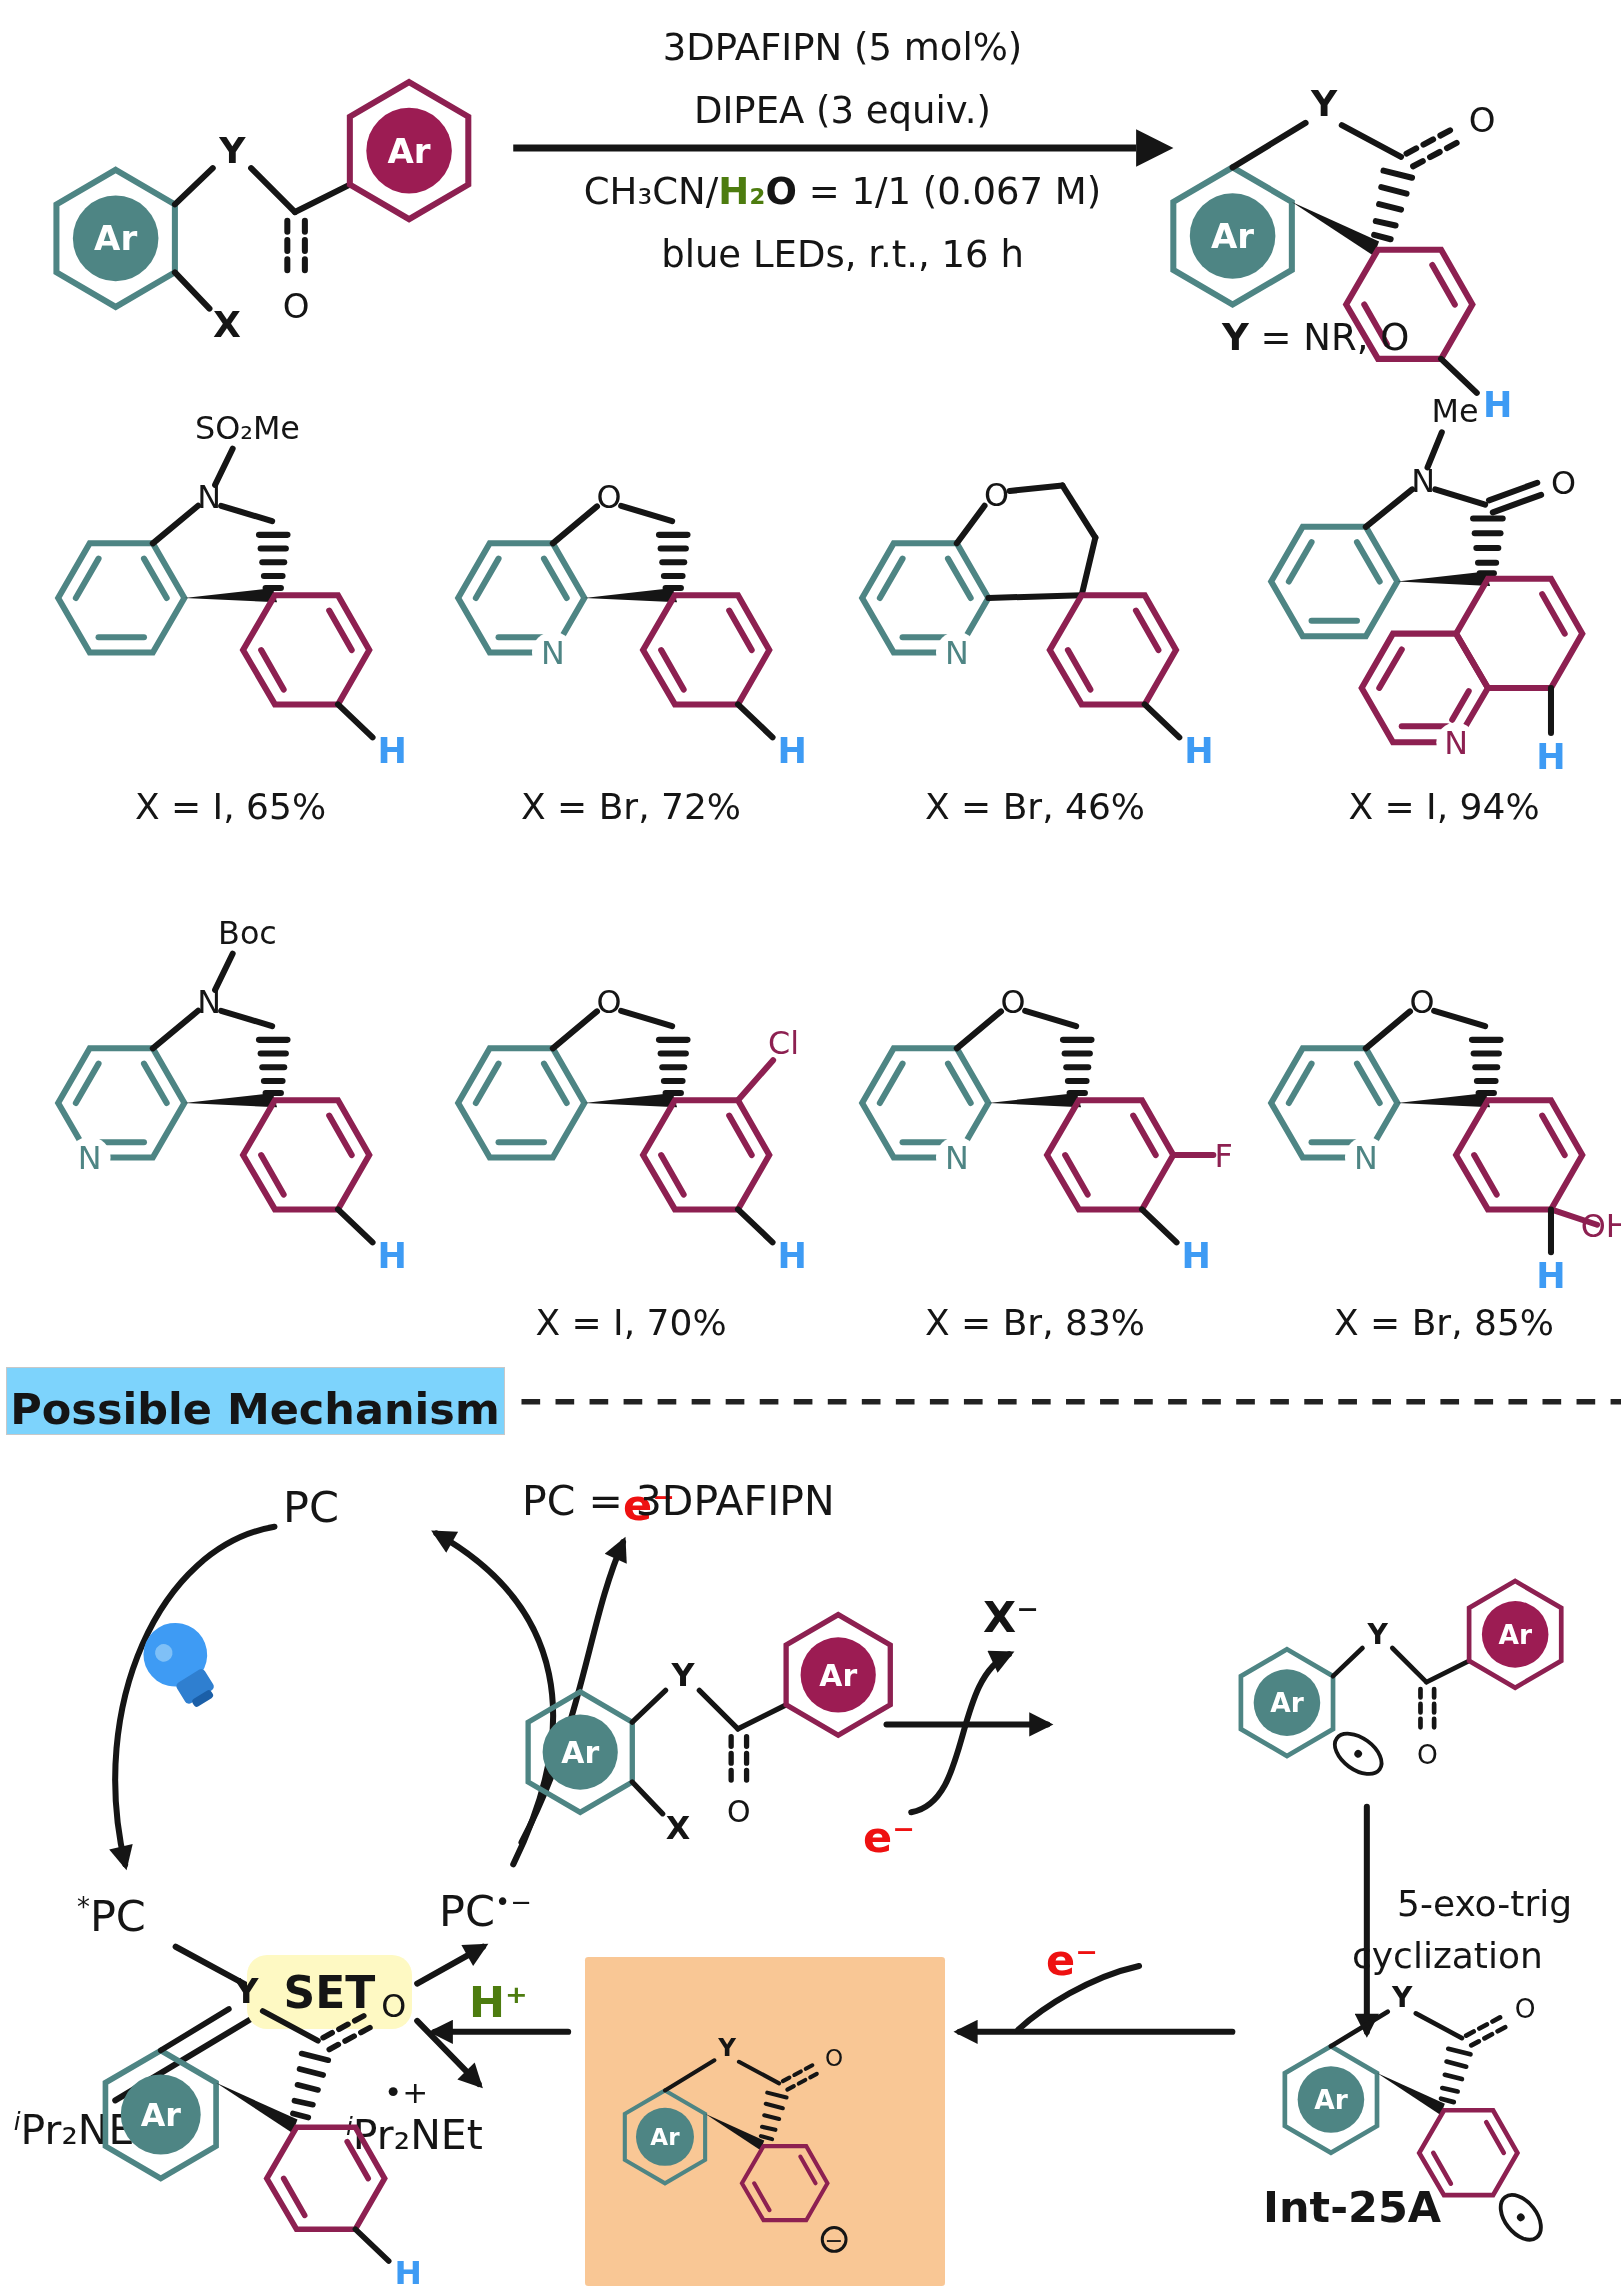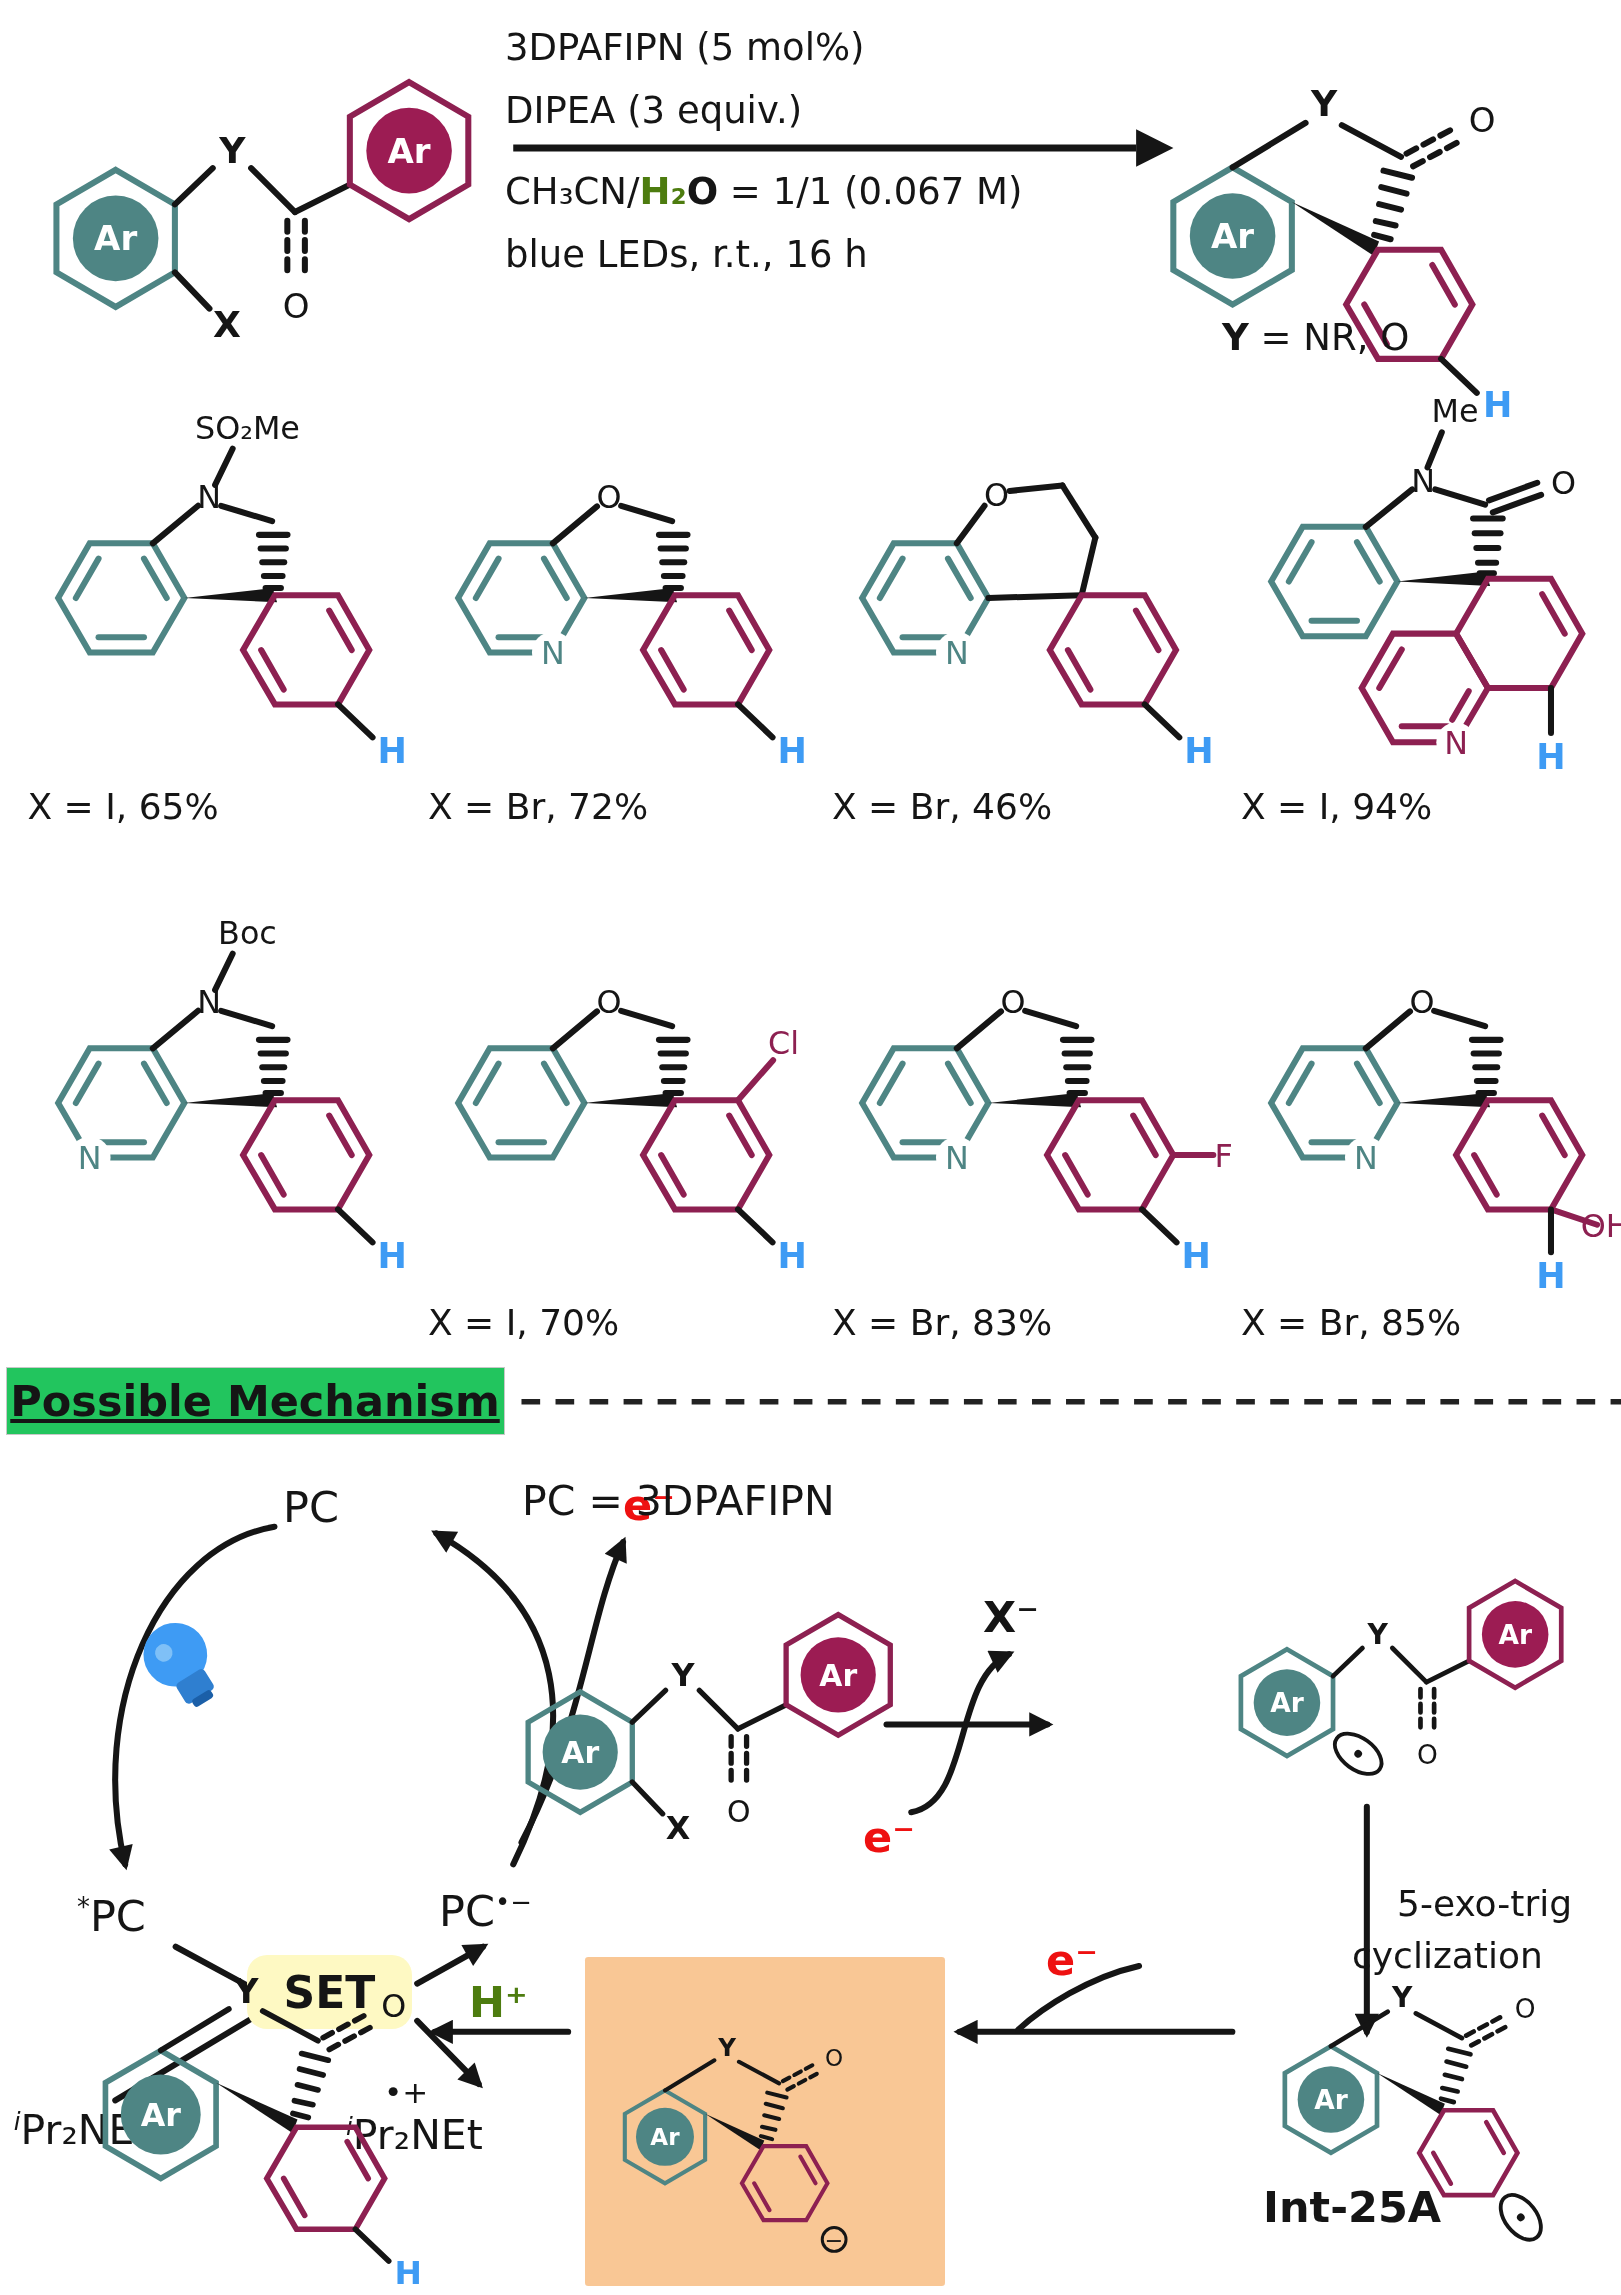--- a/index.html
+++ b/index.html
@@ -1,27 +1,27 @@
 <!DOCTYPE html>
 <html style="font-size:8.8px"><head>
 <meta charset="utf-8">
 <style>
   html,body{margin:0;padding:0;background:#fff;}
   #canvas{position:relative;width:1621px;height:2295px;background:#fff;
           font-family:"DejaVu Sans","Liberation Sans",sans-serif;color:#151515;overflow:hidden;}
   .abs{position:absolute;}
-  .ctr{text-align:left;}
+  .ctr{text-align:center;}
   .cond{font-size:37px;white-space:nowrap;}
   .yield{font-size:36px;white-space:nowrap;}
   .b{font-weight:bold;}
   .blue{color:#4d7c0f;}
   .red{color:#EE1111;}
   .sup{font-size:0.60em;vertical-align:0.58em;}
   .mechtxt{font-size:43px;white-space:nowrap;}
-  .headerbox{background:#22c55e;border:1.1px solid #C8C8C8;display:flex;align-items:center;justify-content:center;text-decoration:underline;}
+  .headerbox{background:#7dd3fc;border:1.1px solid #C8C8C8;display:flex;align-items:flex-end;justify-content:center;}
   .setbox{background:#fef9c3;border-radius:20px;display:flex;align-items:center;justify-content:center;font-weight:bold;font-size:44px;}
   .orangebox{background:#F9C795;border-radius:3.3px;}
   
   .bk{stroke:#151515;stroke-width:11;fill:none;stroke-linecap:round;}
   .tl{stroke:#4E8584;stroke-width:11;fill:none;stroke-linecap:round;}
   .mr{stroke:#8D2051;stroke-width:11;fill:none;stroke-linecap:round;}
   .dsh{stroke-dasharray:20 15;}
   .wdg{fill:#151515;stroke:none;}
   .msk{fill:#fff;stroke:none;}
   text.at{font-size:58px;fill:#151515;text-anchor:middle;}

